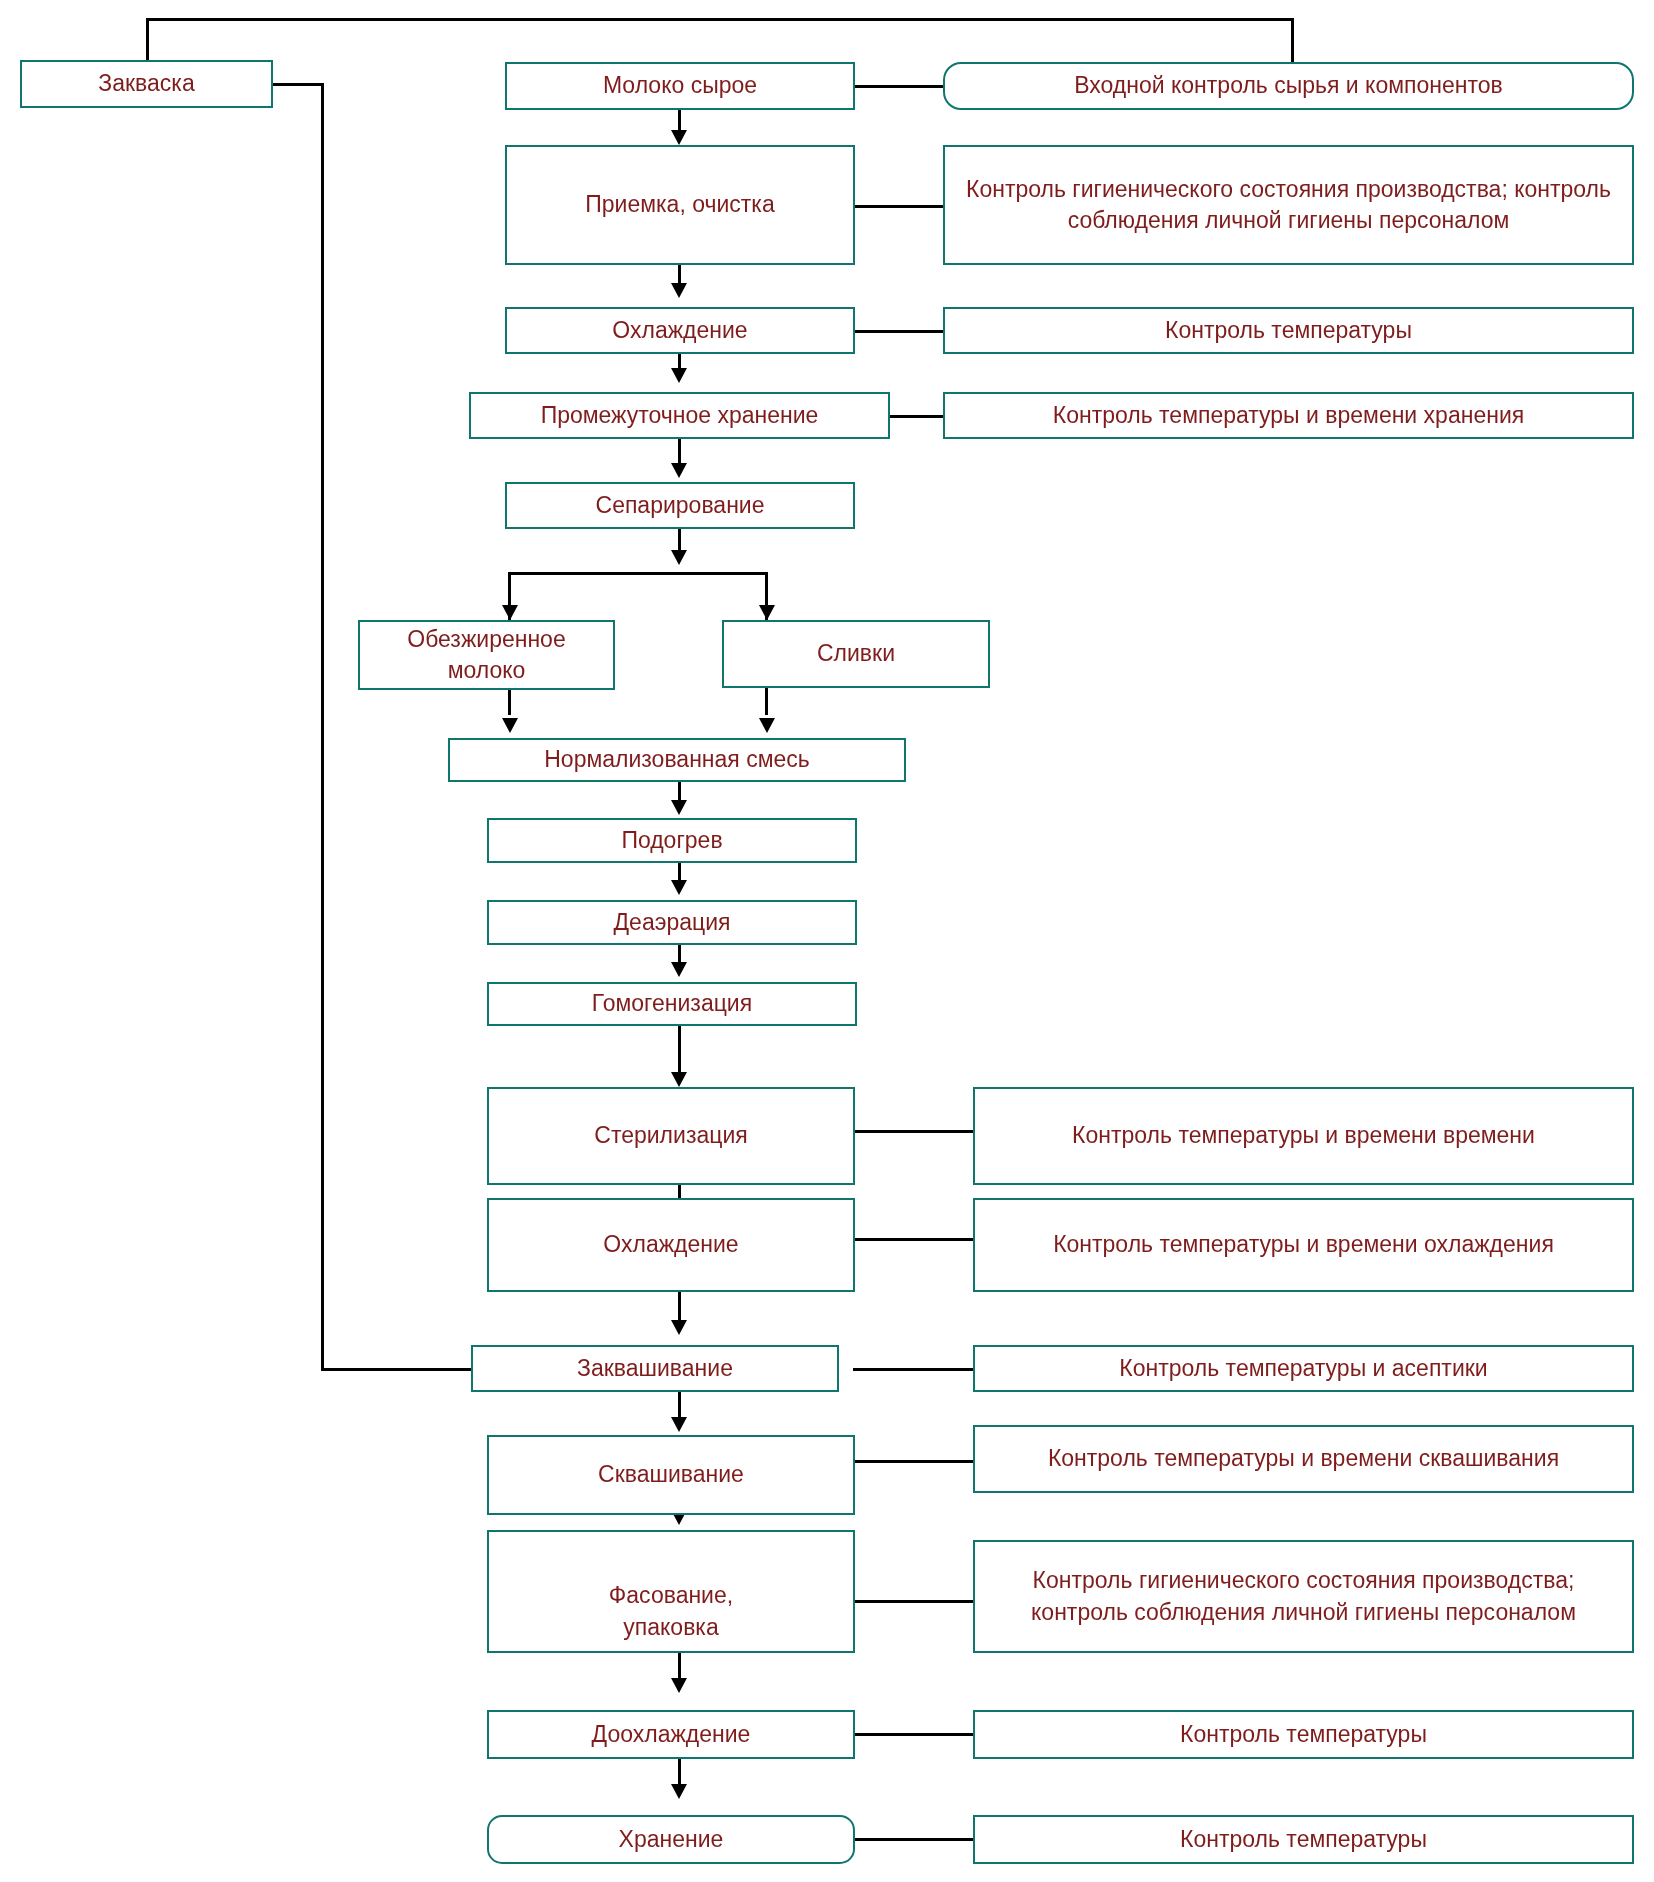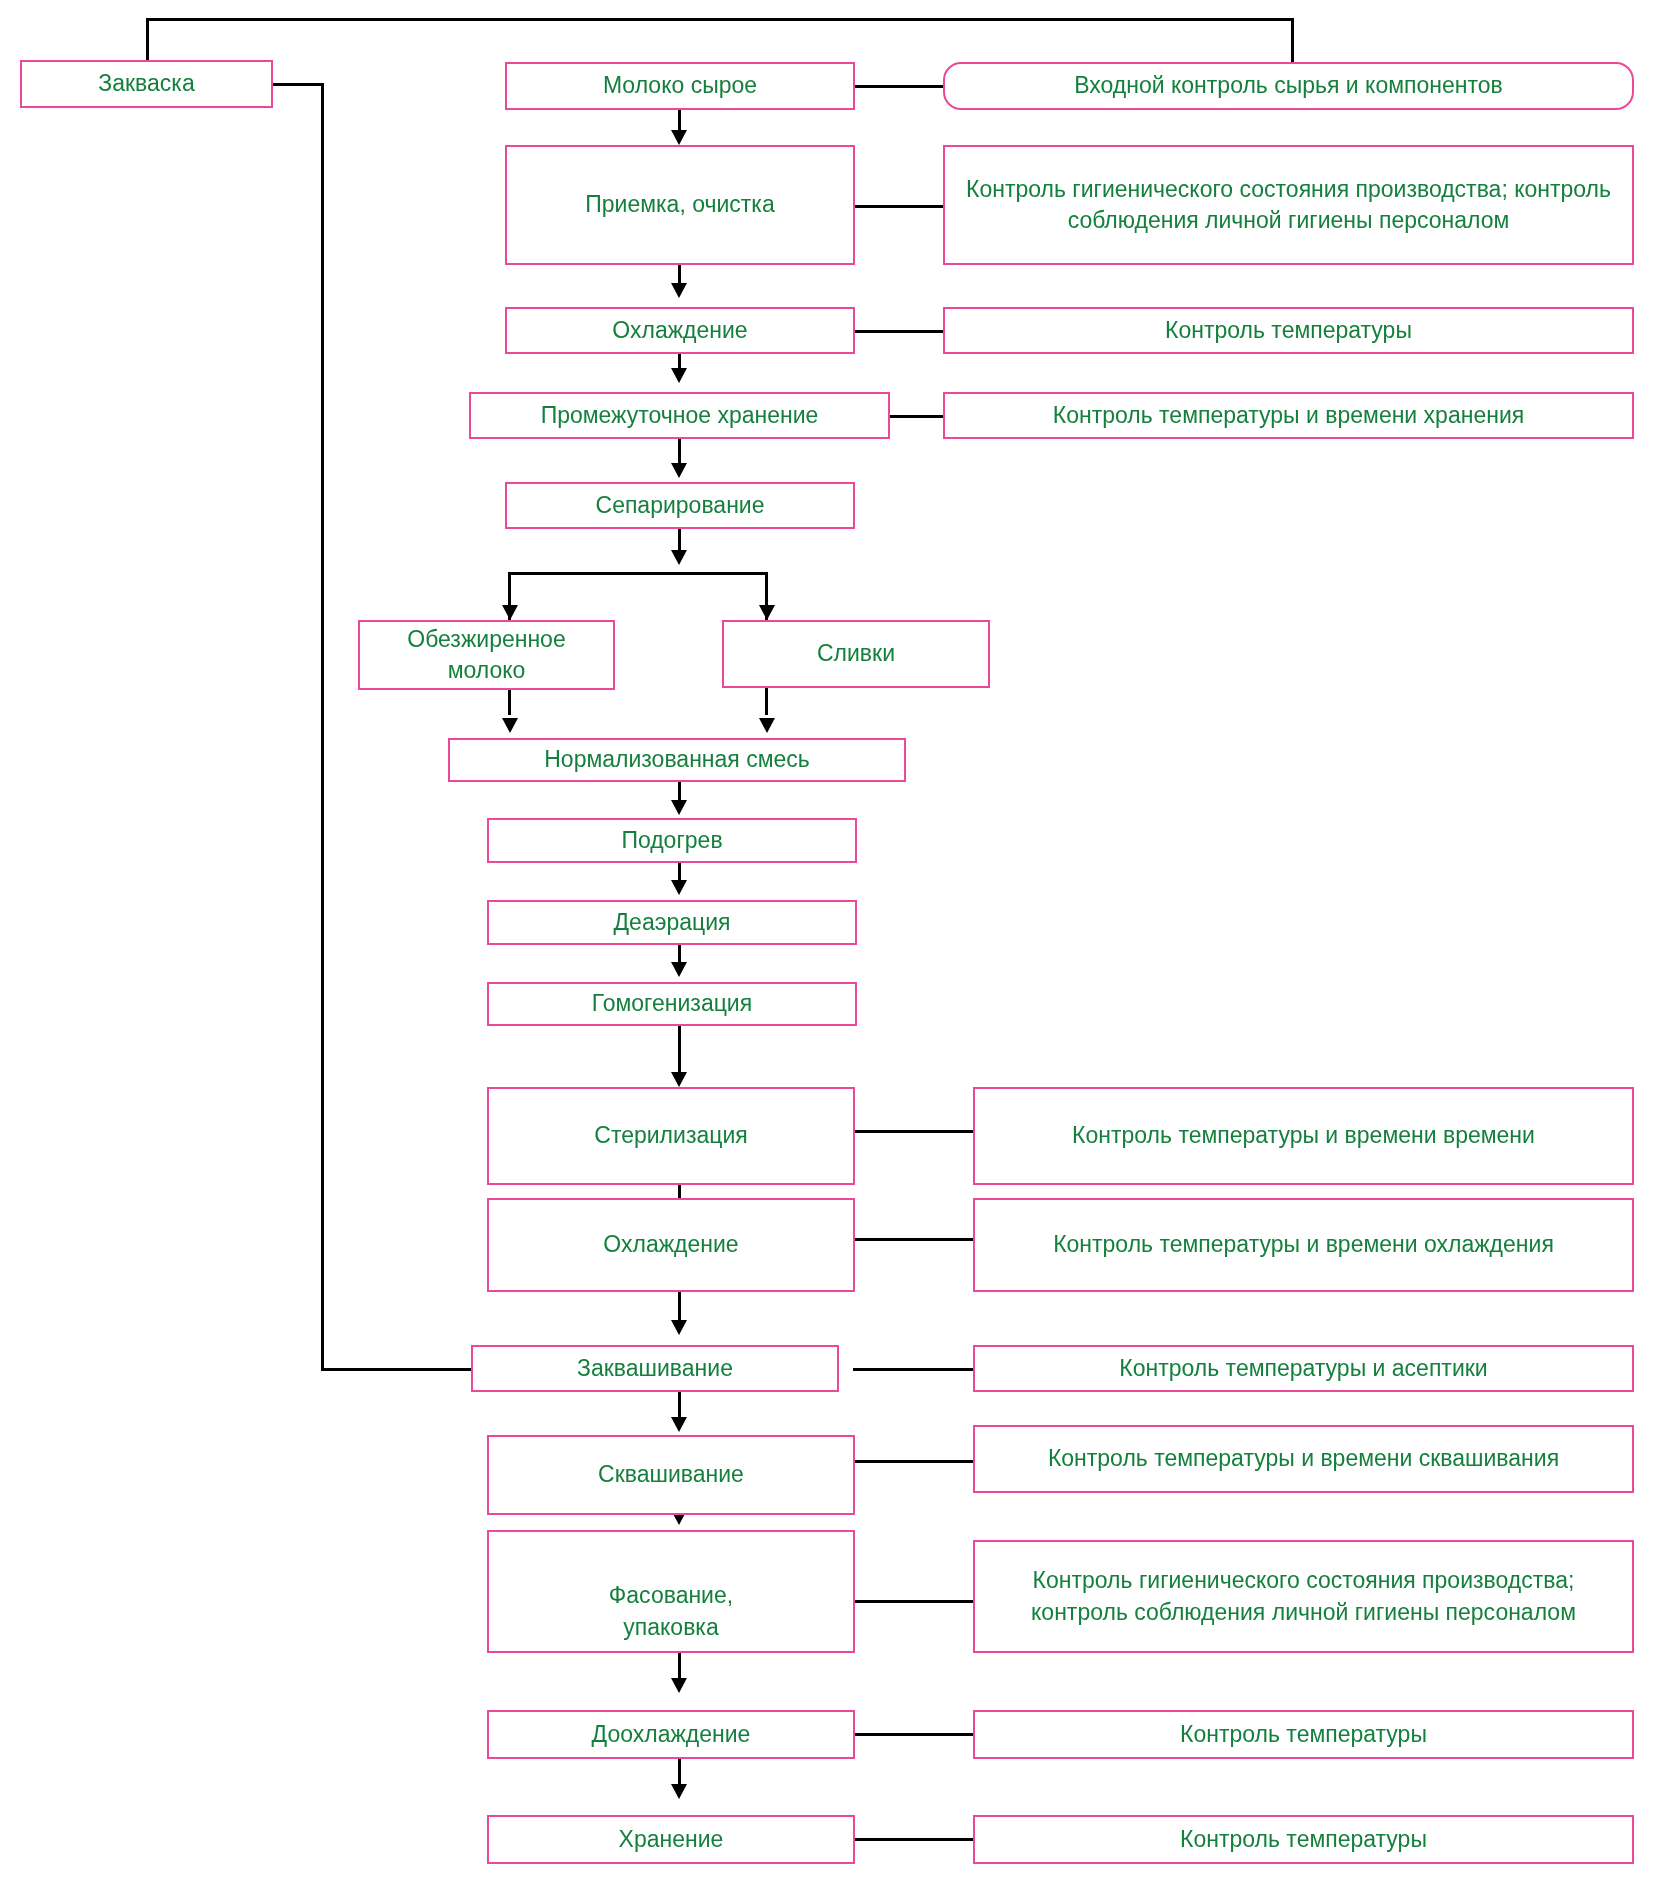--- a/index.html
+++ b/index.html
@@ -11,27 +11,27 @@
     position: relative;
     width: 1654px;
     height: 1882px;
     background: #ffffff;
     font-family: "Liberation Sans", sans-serif;
     overflow: hidden;
   }
   .node {
     position: absolute;
     box-sizing: border-box;
-    border: 2px solid #ec4899;
+    border: 2px solid #0f766e;
     background: #ffffff;
     display: flex;
     align-items: center;
     justify-content: center;
     text-align: center;
-    color: #15803d;
+    color: #7f1d1d;
     font-size: 23px;
     line-height: 1.35;
     padding: 14px 8px;
     z-index: 3;
   }
   .node.ctrl {
     font-size: 23px;
   }
   .line {
     position: absolute;
@@ -210,21 +210,21 @@
 
   <div class="node" style="left:487px; top:1530px; width:368px; height:123px; white-space:pre-line;">
     <span style="white-space:pre-line;margin-top:40px;">Фасование,
 упаковка</span>
   </div>
 
   <div class="node" style="left:487px; top:1710px; width:368px; height:49px;">
     <span>Доохлаждение</span>
   </div>
 
-  <div class="node" style="left:487px; top:1815px; width:368px; height:49px;">
+  <div class="node" style="left:487px; top:1815px; width:368px; height:49px;border-radius:15px;">
     <span>Хранение</span>
   </div>
 
   <div class="node ctrl" style="left:943px; top:62px; width:691px; height:48px;border-radius:18px;">
     <span>Входной контроль сырья и компонентов</span>
   </div>
 
   <div class="node ctrl" style="left:943px; top:145px; width:691px; height:120px;">
     <span>Контроль гигиенического состояния производства; контроль соблюдения личной гигиены персоналом</span>
   </div>

